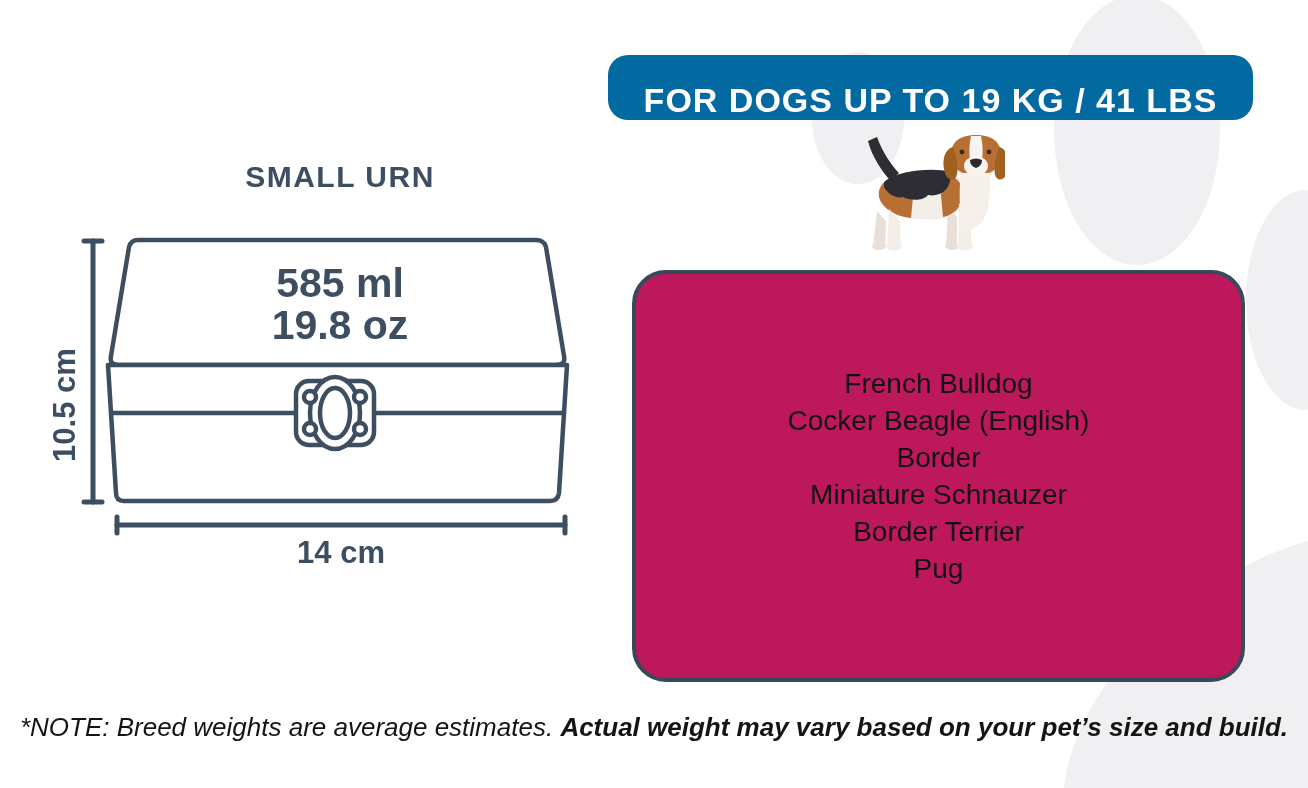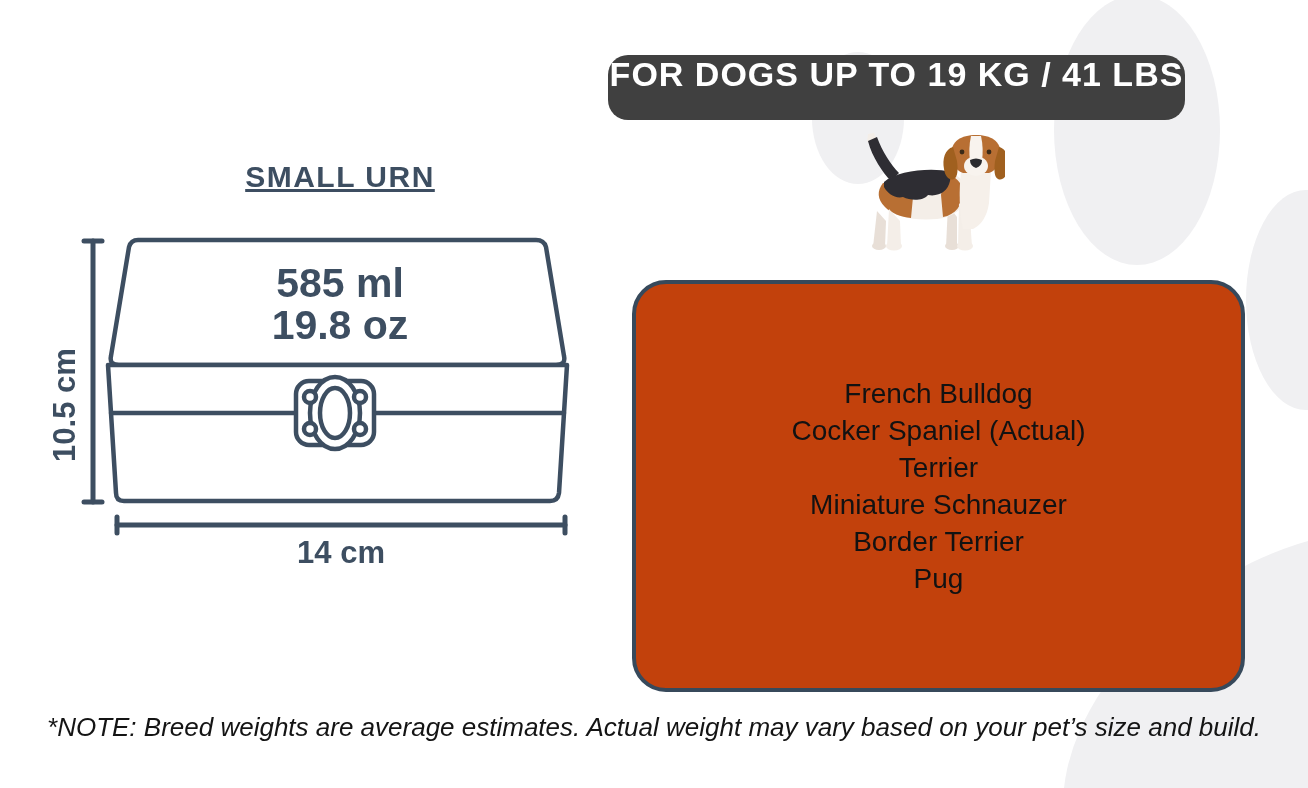--- a/index.html
+++ b/index.html
@@ -3,58 +3,58 @@
 <meta charset="utf-8">
 <style>
   html,body{margin:0;padding:0;background:#ffffff;}
   .stage{
     position:relative;width:1308px;height:788px;overflow:hidden;background:#ffffff;
     font-family:"Liberation Sans",sans-serif;
   }
   .bg-svg{position:absolute;left:0;top:0;width:1308px;height:788px;}
 
   .badge{
-    position:absolute;left:608px;top:55px;width:577px;height:65px;
-    background:#404040;border-radius:20px;
-    display:flex;align-items:flex-start;justify-content:center;
+    position:absolute;left:608px;top:55px;width:645px;height:65px;
+    background:#0369a1;border-radius:20px;
+    display:flex;align-items:flex-end;justify-content:center;
   }
   .badge span{
     color:#ffffff;font-size:34px;font-weight:bold;letter-spacing:1px;white-space:nowrap;
   }
 
   .urn-title{
     position:absolute;left:40px;top:160px;width:600px;text-align:center;
-    color:#3d4e61;font-size:30px;font-weight:bold;letter-spacing:1.5px;text-decoration:underline;
+    color:#3d4e61;font-size:30px;font-weight:bold;letter-spacing:1.5px;
   }
 
   .urn-svg{position:absolute;left:40px;top:230px;width:560px;height:345px;}
   .urn-svg .ln{stroke:#3d4e61;stroke-width:4.5;fill:none;stroke-linecap:round;stroke-linejoin:round;}
   .urn-svg .fillw{fill:#ffffff;}
   .urn-svg .dim{stroke:#3d4e61;stroke-width:5;stroke-linecap:round;}
   .urn-svg text{fill:#3d4e61;font-family:"Liberation Sans",sans-serif;font-weight:bold;}
   .t-vol{font-size:41px;}
   .t-dim{font-size:31px;}
 
   .dog-svg{position:absolute;left:855px;top:133px;width:150px;height:124px;}
 
   .breed-panel{
-    position:absolute;left:632px;top:280px;width:613px;height:412px;box-sizing:border-box;
-    background:#c2410c;border:4px solid #37495b;border-radius:34px;
+    position:absolute;left:632px;top:270px;width:613px;height:412px;box-sizing:border-box;
+    background:#be185d;border:4px solid #37495b;border-radius:34px;
     display:flex;flex-direction:column;align-items:center;justify-content:center;
   }
   .breed-item{
     font-size:28px;line-height:37px;color:#121212;text-align:center;white-space:nowrap;
   }
 
   .footnote{
     position:absolute;left:0;top:712px;width:1308px;text-align:center;
     font-size:26px;font-style:italic;color:#141414;white-space:nowrap;
   }
   .footnote .fn-label{font-weight:normal;}
-  .footnote .fn-strong{font-weight:normal;margin-top:44px;}
+  .footnote .fn-strong{font-weight:bold;margin-top:44px;}
 </style>
 </head>
 <body>
 
 <div class="stage">
 
   <svg class="bg-svg" viewBox="0 0 1308 788">
     <ellipse cx="858" cy="118" rx="46" ry="66" fill="#f0f0f2"></ellipse>
     <ellipse cx="1137" cy="130" rx="83" ry="135" fill="#f0f0f2"></ellipse>
     <ellipse cx="1306" cy="300" rx="60" ry="110" fill="#f0f0f2"></ellipse>
@@ -130,22 +130,22 @@
     <path fill="#a0601f" d="M 144 14 C 152 16 155 26 153 36 C 152 44 147 48 143 46 C 139 44 139 36 140 28 Z"></path>
     <path fill="#f8f3ee" d="M 116 3 L 126 3 C 128 12 128 20 127 28 L 115 28 C 114 20 114 12 116 3 Z"></path>
     <ellipse cx="121" cy="33" rx="12" ry="10" fill="#f8f3ee"></ellipse>
     <path fill="#2a2a2e" d="M 115 27 Q 121 24 127 27 Q 127 33 121 35 Q 115 33 115 27 Z"></path>
     <circle cx="107" cy="19" r="2.4" fill="#3a2a18"></circle>
     <circle cx="134" cy="19" r="2.4" fill="#3a2a18"></circle>
   </svg>
 
   <div class="breed-panel">
     <div class="breed-item">French Bulldog</div>
-    <div class="breed-item">Cocker Spaniel (Actual)</div>
-    <div class="breed-item">Terrier</div>
+    <div class="breed-item">Cocker Beagle (English)</div>
+    <div class="breed-item">Border</div>
     <div class="breed-item">Miniature Schnauzer</div>
     <div class="breed-item">Border Terrier</div>
     <div class="breed-item">Pug</div>
   </div>
 
   <div class="footnote"><span class="fn-label">*NOTE:</span><span> Breed weights are average estimates. </span><span class="fn-strong">Actual weight may vary based on your pet’s size and build.</span></div>
 
 </div>
 
 </body></html>

